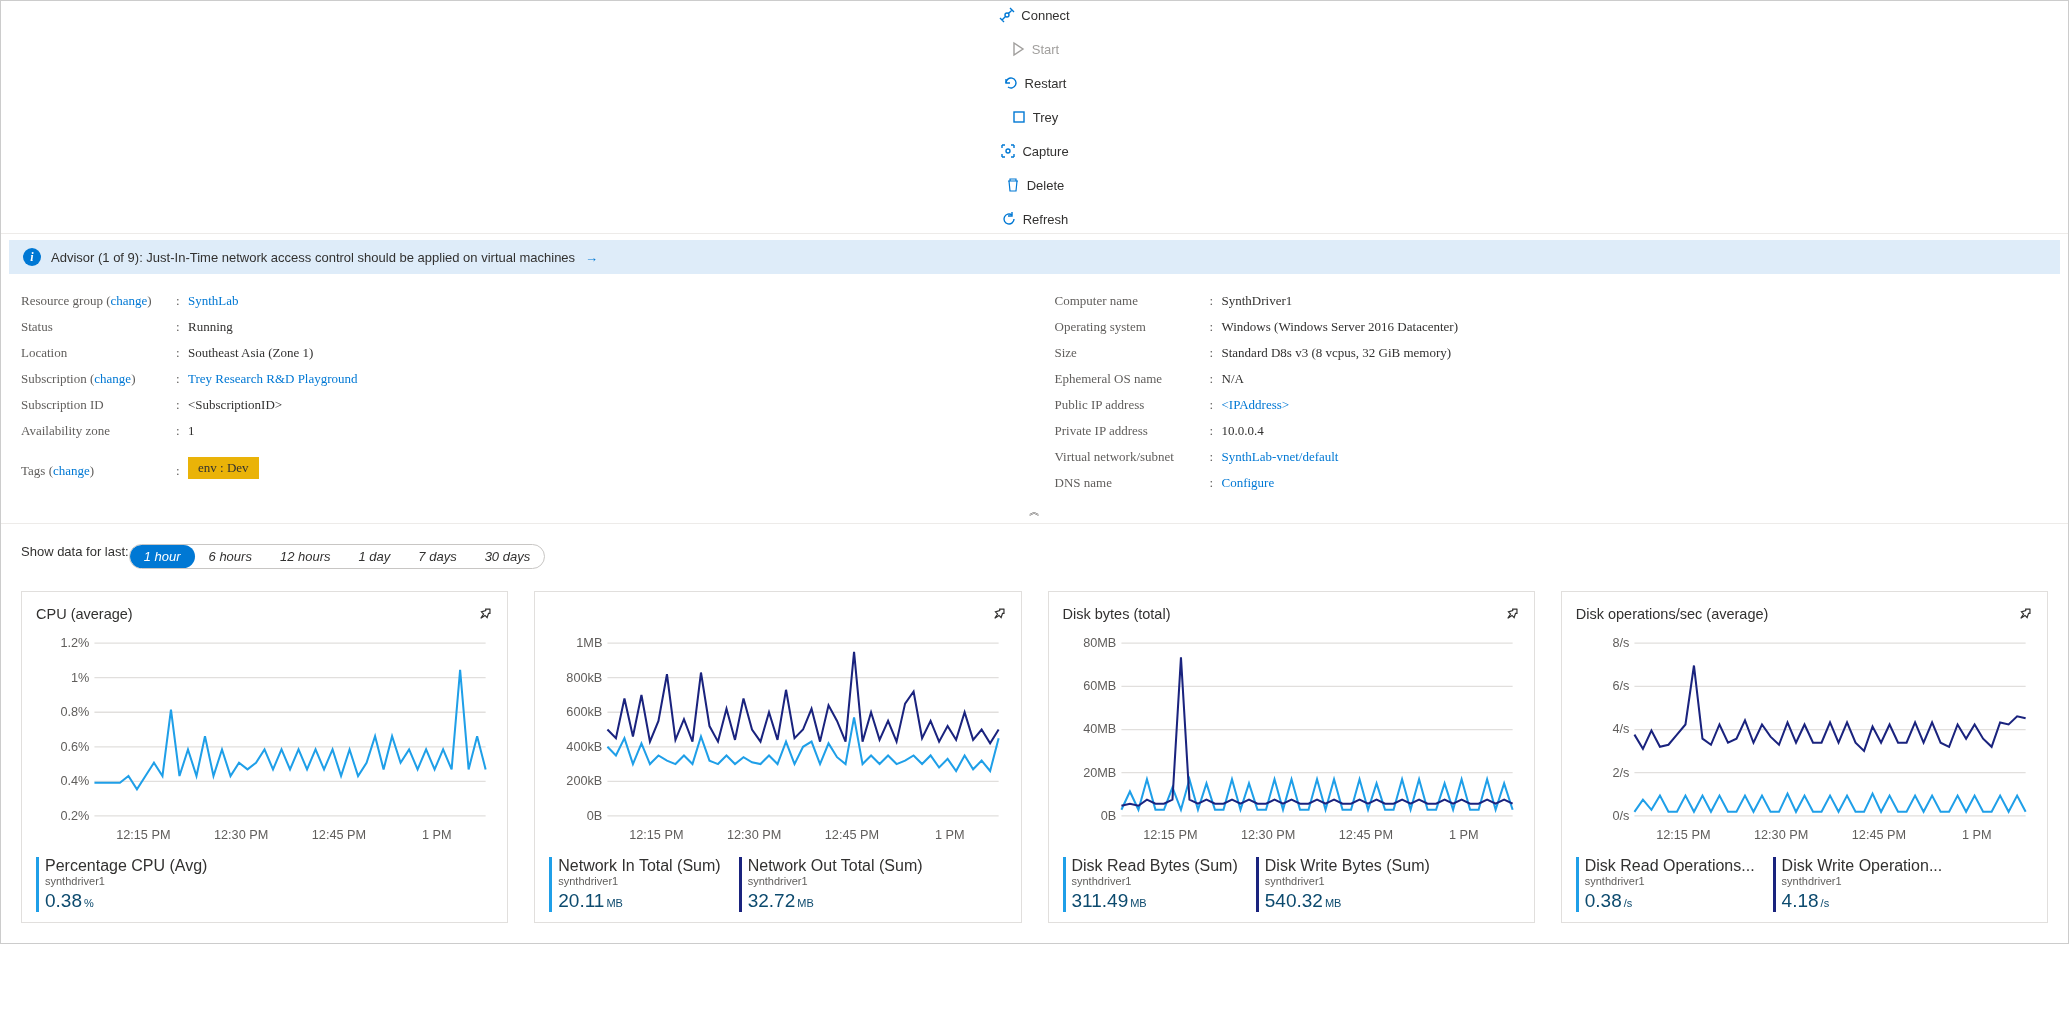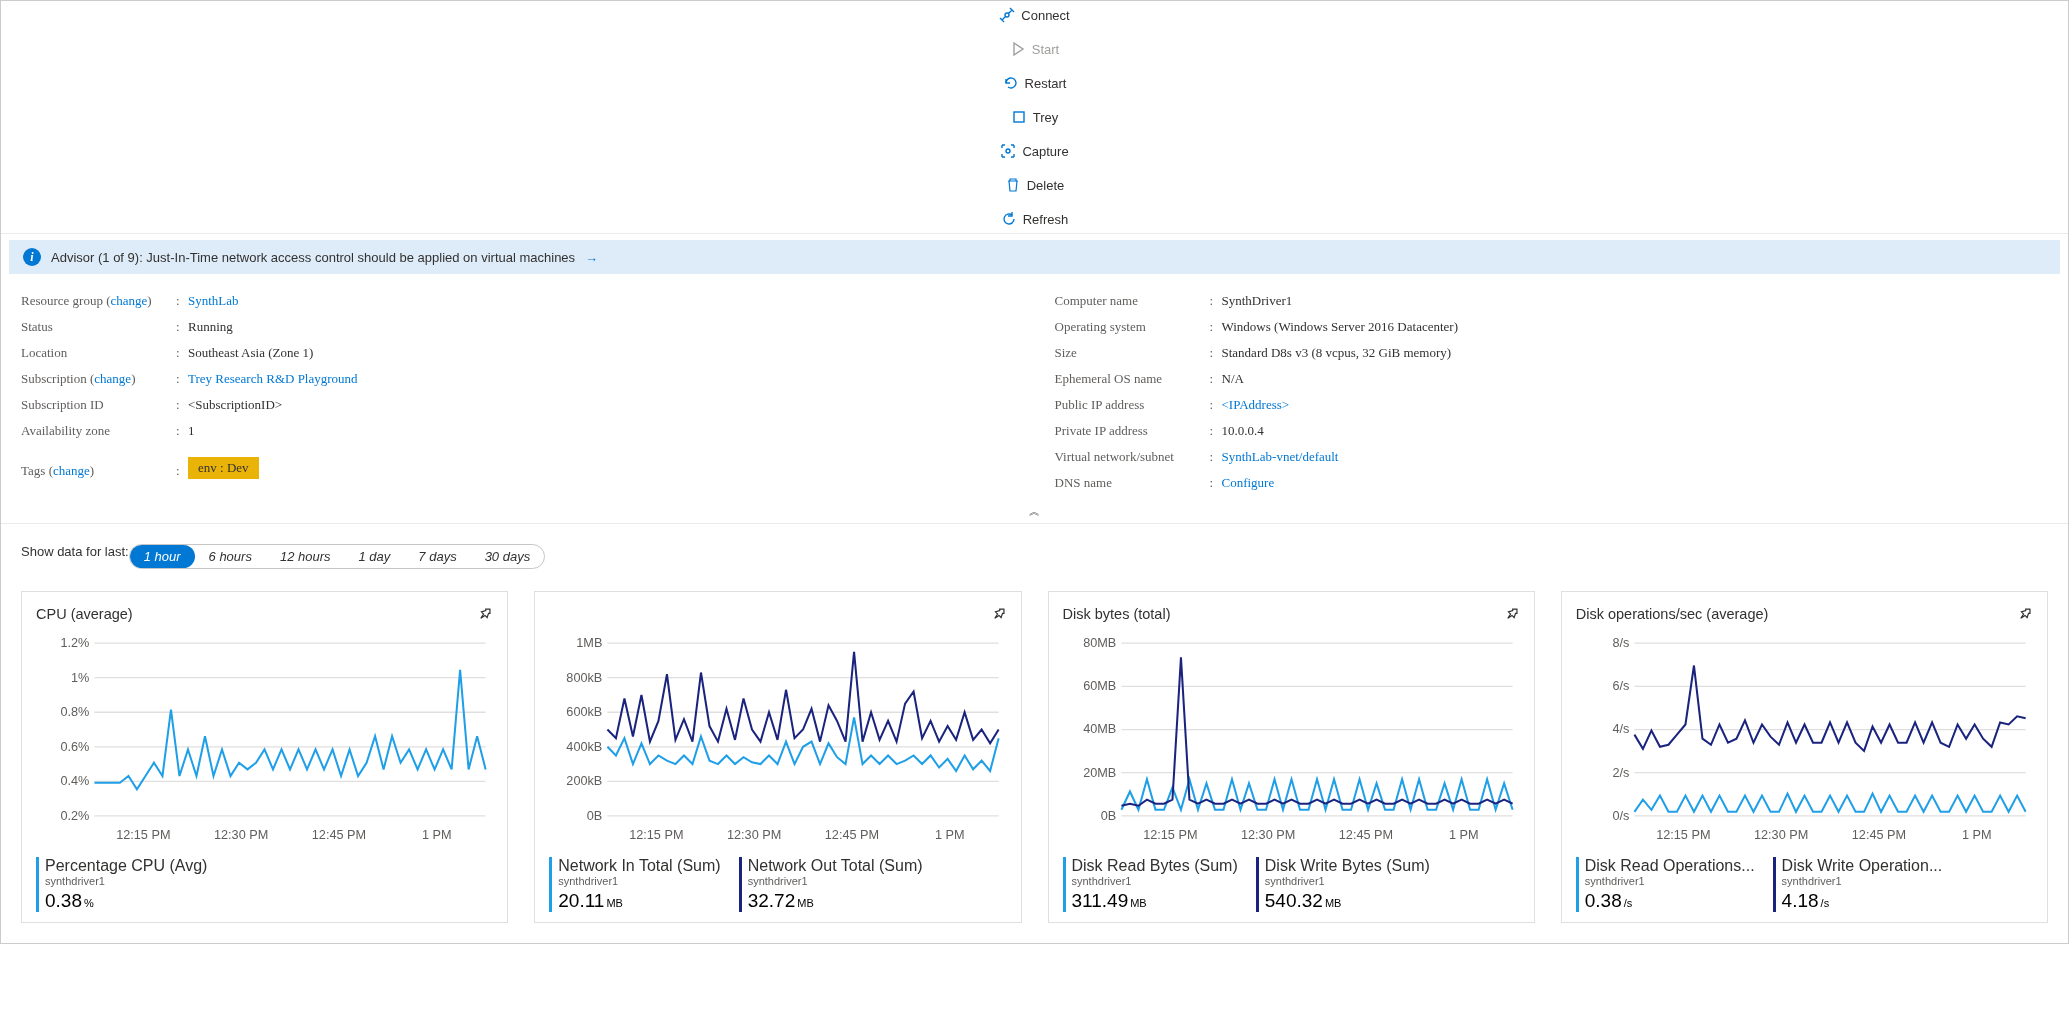--- a/index.html
+++ b/index.html
@@ -80,21 +80,21 @@
     display:flex; flex-direction:column;
   }
   .tile-head { display:flex; justify-content:space-between; align-items:flex-start; margin-bottom:8px;}
   .tile-title { font-size:14.5px; }
   .pin-ico svg { width:16px;height:16px; transform: rotate(45deg);}
   .chart { width:100%; }
   .legend-row { display:flex; gap:18px; margin-top:8px;}
   .legend-item { border-left:3px solid; padding-left:6px; }
   .legend-item .lname { font-size:16px; color:#323130; line-height:1.15;text-align:center;}
   .legend-item .lsub  { font-size:11px; color:#605e5c; line-height:1.15;}
-  .legend-item .lval  { font-size:19px; color:#000000; margin-top:2px;}
+  .legend-item .lval  { font-size:19px; color:#0c4a6e; margin-top:2px;}
   .legend-item .lunit { font-size:11px; margin-left:2px;}
 </style>
 </head>
 <body>
 
 <div class="toolbar">
   <div class="tbtn">
     <span class="ico">
         <svg viewBox="0 0 16 16">
           <path d="M3 13 L7 9 M9 7 L13 3 M11 1 L15 5 M1 11 L5 15 M6 8 A2 2 0 1 0 10 8 A2 2 0 1 0 6 8" fill="none" stroke="#0078d4" stroke-width="1.4"></path>

